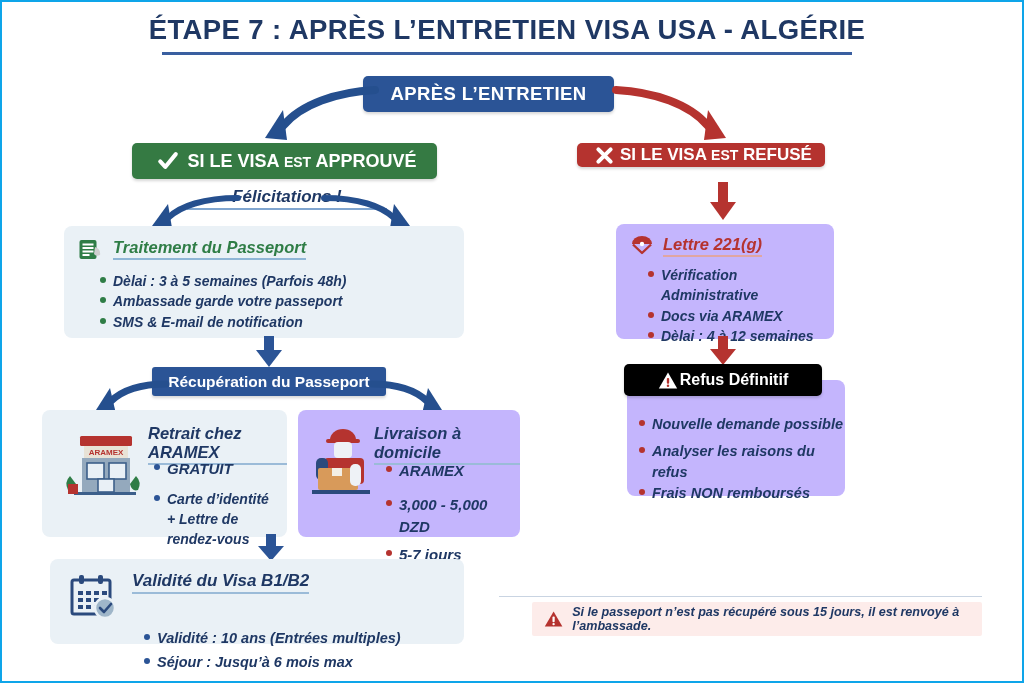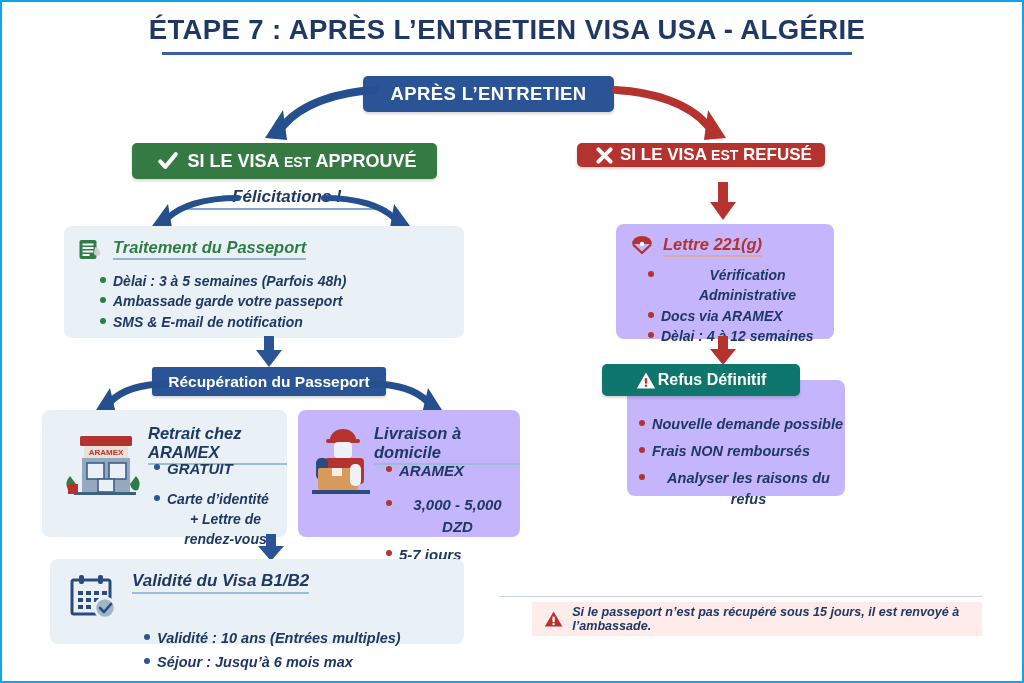--- a/index.html
+++ b/index.html
@@ -57,22 +57,22 @@
     background: #b5332f;
     font-size: 17px; gap: 5px; padding-left: 4px;
   }
   .pill .small-caps { font-size: 14px; }
   #recup-pill {
     top: 365px; left: 150px; width: 234px; height: 29px;
     background: #2b5496;
     font-size: 15.5px; border-radius: 3px;
   }
   #refus-pill {
-    top: 362px; left: 600px; width: 198px; height: 32px;
-    background: #0f766e;
+    top: 362px; left: 622px; width: 198px; height: 32px;
+    background: #000000;
     font-size: 16px; gap: 2px; border-radius: 5px;
   }
 
   
   #felicitations {
     top: 185px; left: 185px; width: 200px;
     text-align: center;
     color: #1f3864;
     font-size: 17px; font-weight: bold; font-style: italic;
     border-bottom: 2px solid #7fa5d0;
@@ -89,21 +89,20 @@
     border-bottom: 2px solid #8fb6d6; padding-bottom: 1px;
   }
   .card-title.red { color: #b5332f; border-bottom-color: #e0a6a2; }
   .card-title.navy { color: #1f3864; border-bottom-color: #9bbbd8; }
   ul.bullets { list-style: none; }
   ul.bullets li {
     color: #1f3864;
     font-size: 14px; font-weight: bold; font-style: italic;
     display: flex; align-items: flex-start; gap: 7px;
     line-height: 1.45;
-    text-align: center;
   }
   ul.bullets li .dot {
     width: 6px; height: 6px; border-radius: 50%;
     background: #2f7d46; flex: none; margin-top: 6px;
   }
   ul.bullets.red li .dot { background: #b5332f; }
   ul.bullets.navy li .dot { background: #2b5496; }
 
   #card-traitement { top: 224px; left: 62px; width: 400px; height: 112px; padding: 12px 0 0 14px; }
   #card-lettre     { top: 222px; left: 614px; width: 218px; height: 115px; padding: 11px 0 0 14px; }
@@ -320,27 +319,27 @@
         </li>
     </ul>
   </div>
 
   <div class="abs card card-pink" id="card-refus-body">
     <ul class="bullets red" style="margin-top:4px;">
       <li style="font-size:14.5px; margin-bottom:6px;">
           <span class="dot"></span>
           <span>Nouvelle demande possible</span>
         </li>
+      <li style="font-size:14.5px;">
+          <span class="dot"></span>
+          <span>Analyser les raisons du refus</span>
+        </li>
       <li style="font-size:14.5px; margin-bottom:6px;">
           <span class="dot"></span>
           <span>Frais NON remboursés</span>
-        </li>
-      <li style="font-size:14.5px;">
-          <span class="dot"></span>
-          <span>Analyser les raisons du refus</span>
         </li>
     </ul>
   </div>
   <div class="abs pill" id="refus-pill">
     <svg width="20" height="19" viewBox="0 0 24 22">
       <path d="M12,1.5 L23,20.5 L1,20.5 Z" fill="#ffffff"></path>
       <rect x="10.6" y="8" width="2.8" height="7" rx="1.2" fill="#b5332f"></rect>
       <circle cx="12" cy="17.4" r="1.5" fill="#b5332f"></circle>
     </svg>
     <span>Refus Définitif</span>

